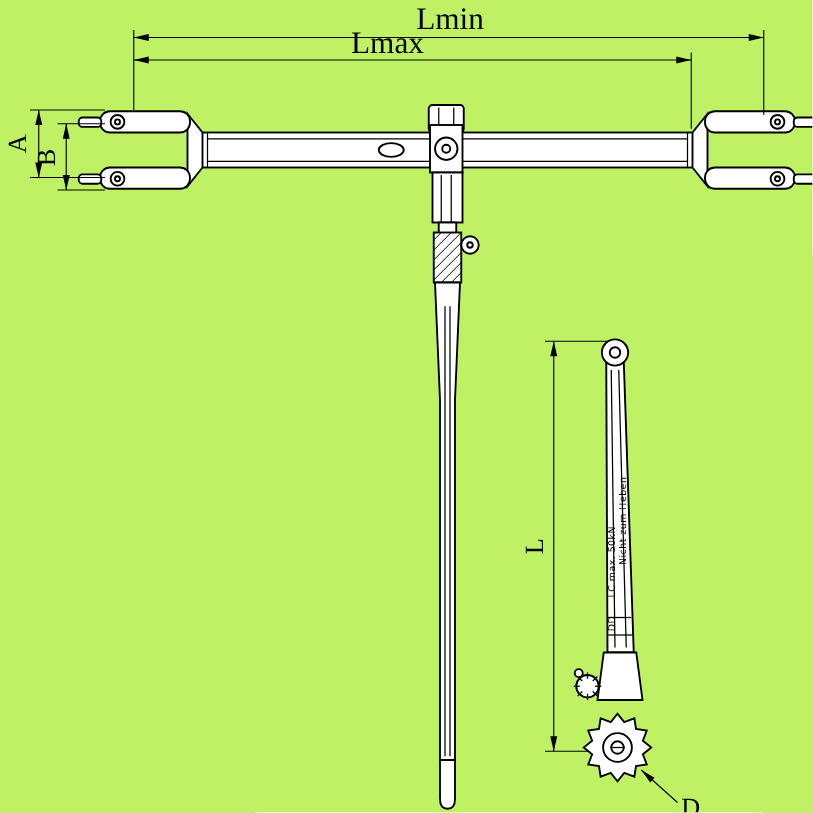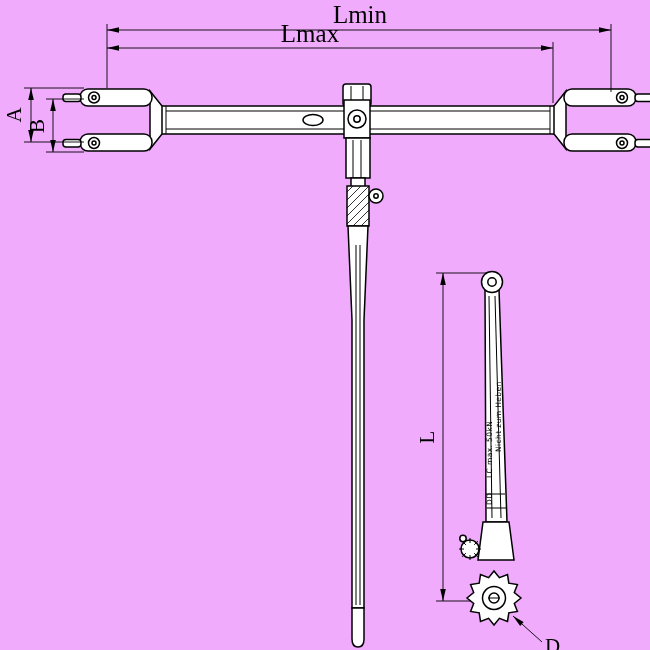--- a/index.html
+++ b/index.html
@@ -1,16 +1,16 @@
 <!DOCTYPE html>
 <html><head>
 <meta charset="utf-8">
 <style>
   html,body{margin:0;padding:0;background:#ffffff;}
-  .canvas{position:relative;width:650px;height:650px;background:#f0abfc;overflow:hidden;}
+  .canvas{position:relative;width:650px;height:650px;background:#bef264;overflow:hidden;}
   svg{position:absolute;left:0;top:0;}
   .ol{fill:#ffffff;stroke:#000000;stroke-width:1.5;}
   .ln{fill:none;stroke:#000000;stroke-width:1.5;}
   .hl{fill:none;stroke:#000000;stroke-width:1;}
   .tn{fill:none;stroke:#000000;stroke-width:0.9;}
   .ht{fill:none;stroke:#000000;stroke-width:0.8;}
   .blk{fill:#000000;stroke:none;}
   text{stroke:none;}
   text.dim{font-family:"Liberation Serif",serif;font-size:25px;fill:#000000;}
   text.ds{font-size:21px;}

